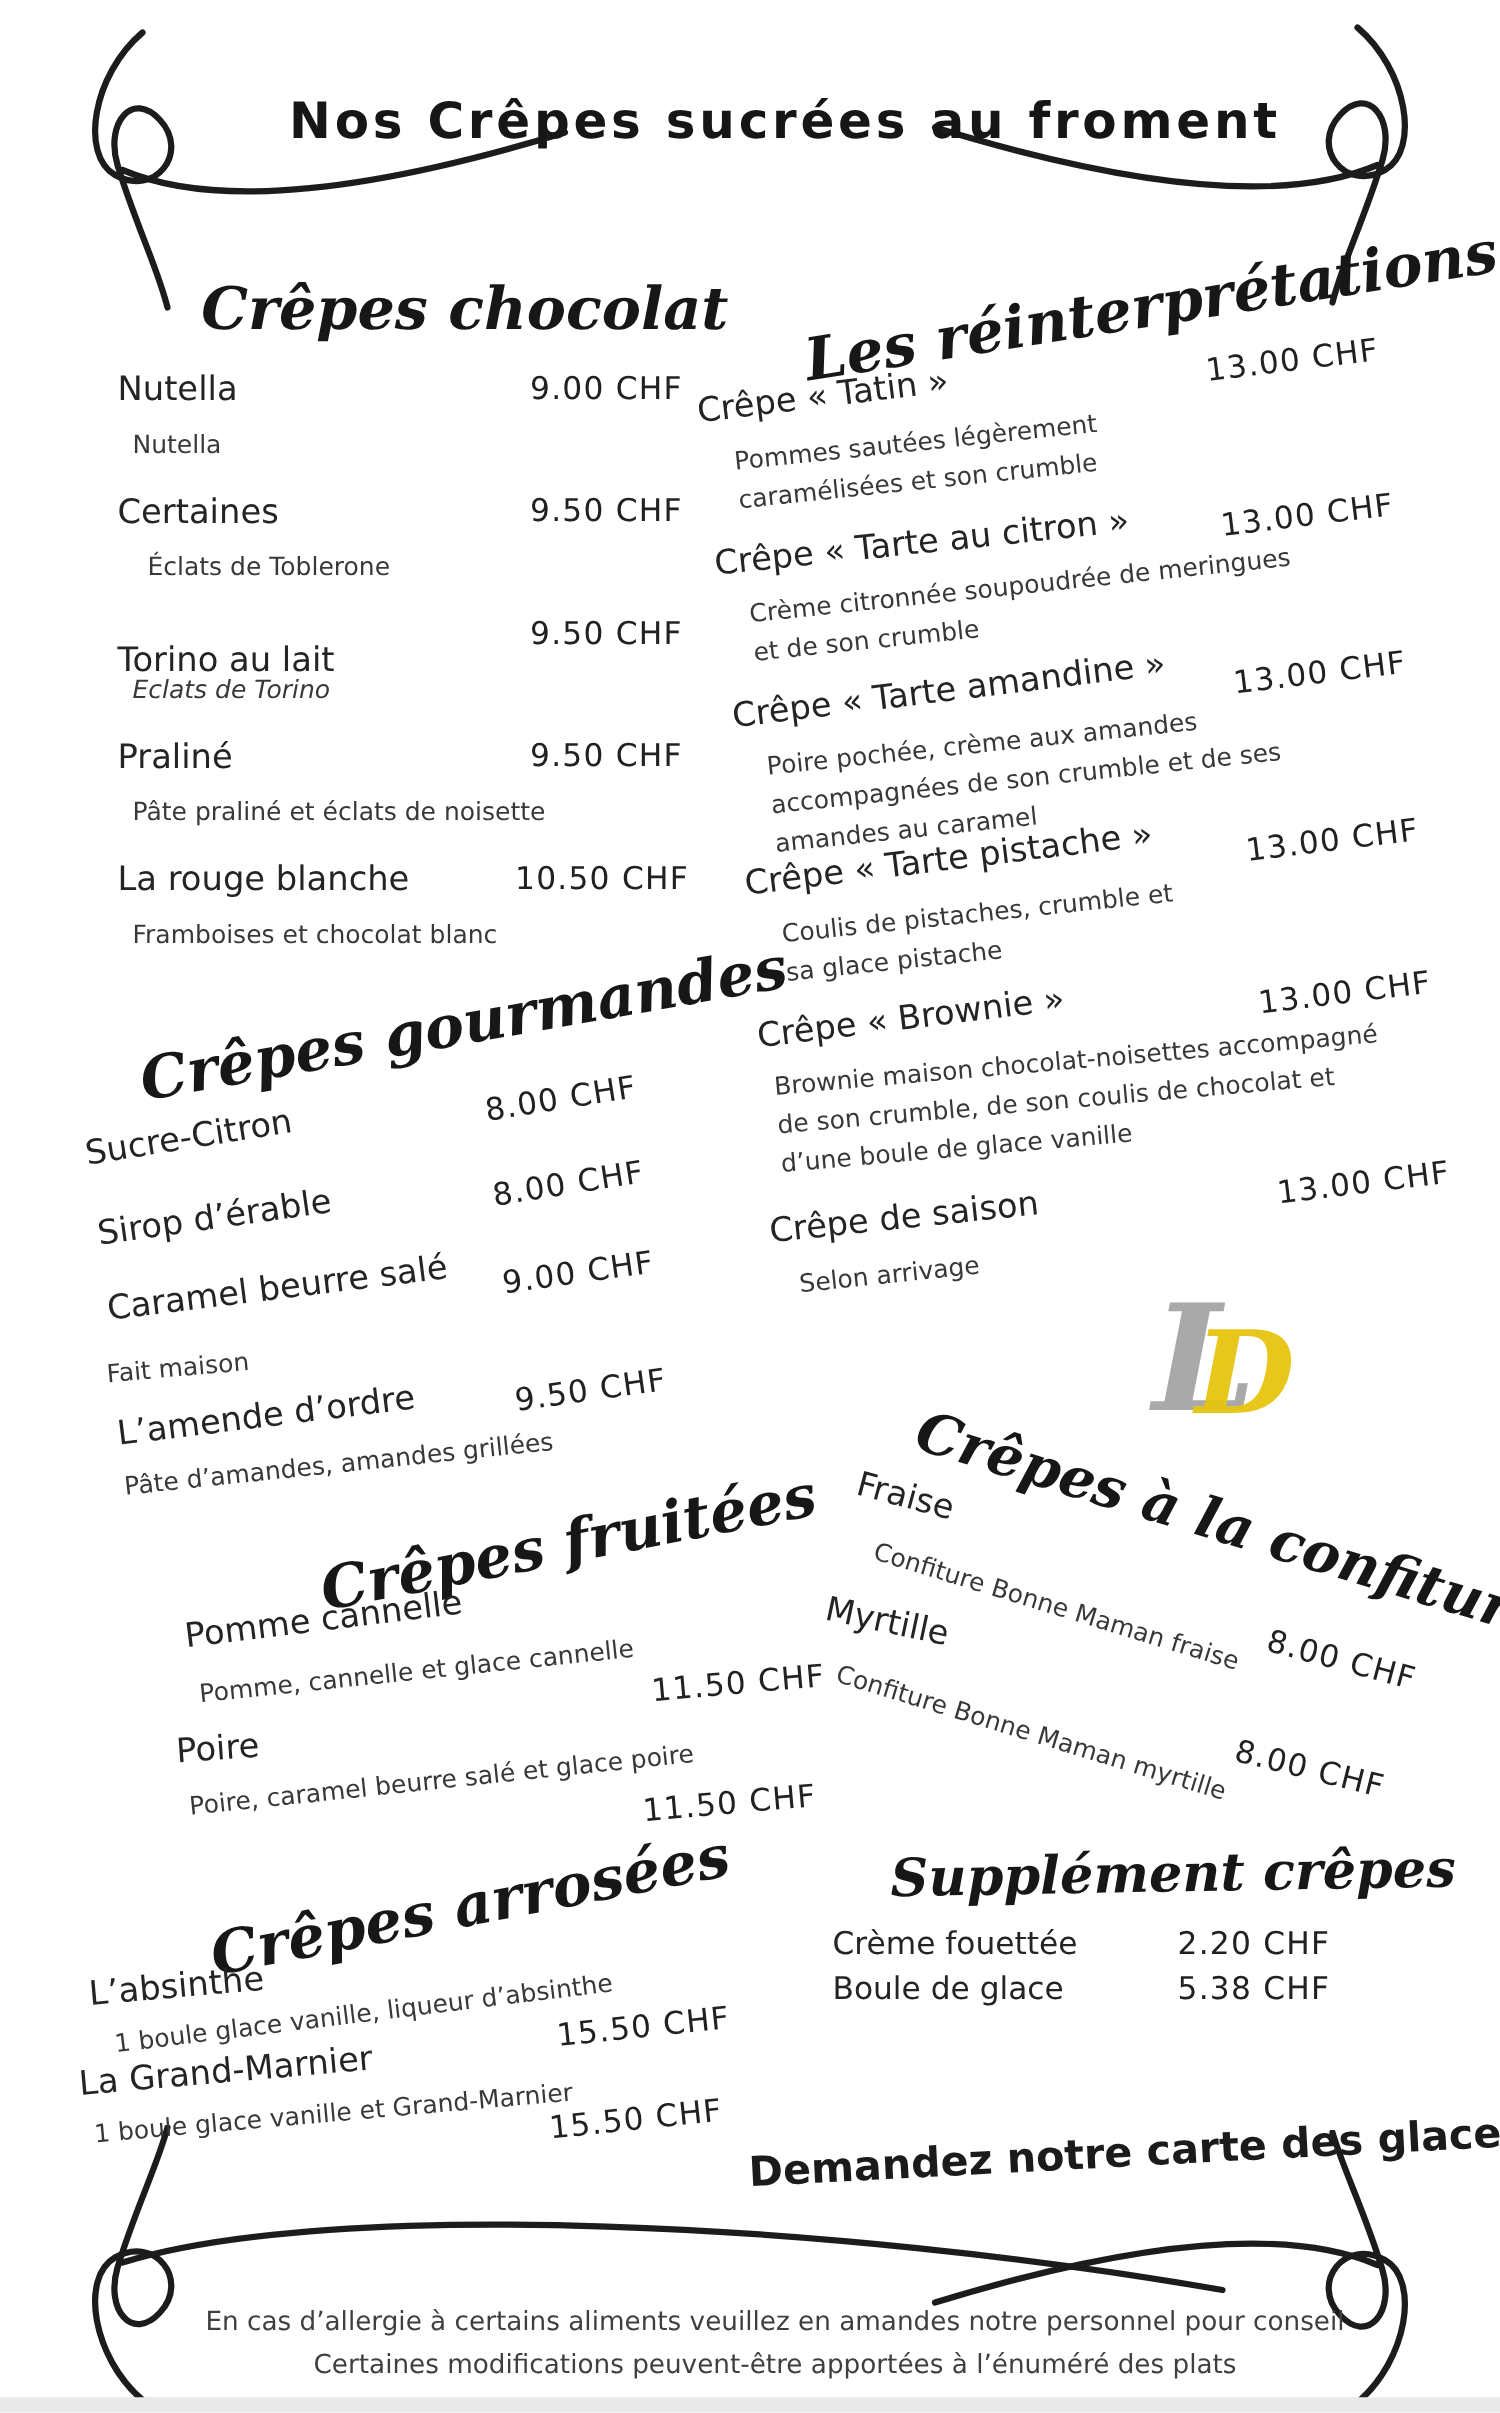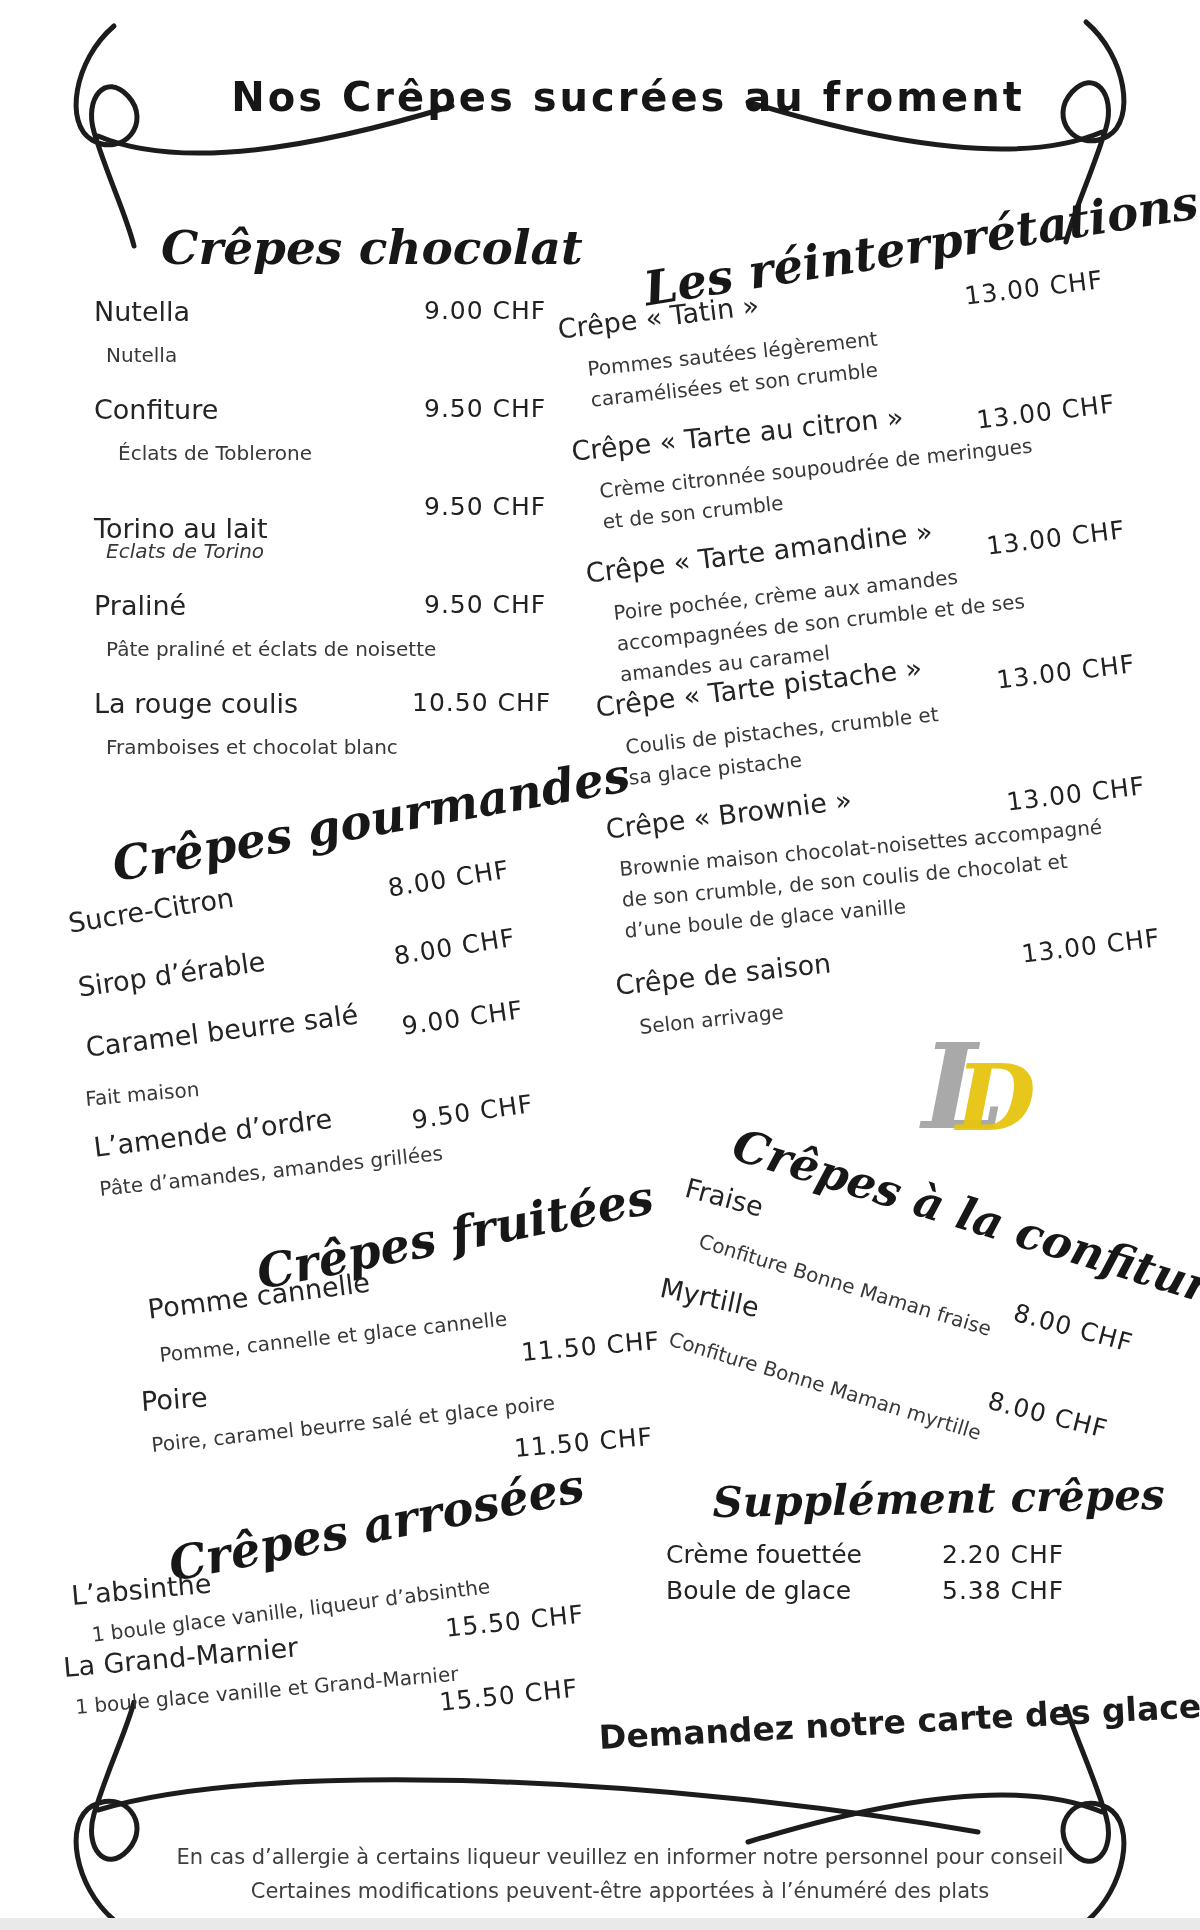--- a/index.html
+++ b/index.html
@@ -73,33 +73,33 @@
   </svg>
 
   <div class="menu-title" style="top:74px;">Nos Crêpes sucrées au froment</div>
 
   <div class="h-script" style="left:161px; top:220px; font-size:47px;">Crêpes chocolat</div>
 
   <div class="item-name" style="left:94px; top:296px;">Nutella</div>
   <div class="item-desc" style="left:106px; top:340px;">Nutella</div>
   <div class="price" style="left:424px; top:296px;">9.00 CHF</div>
 
-  <div class="item-name" style="left:94px; top:394px;">Confiture</div>
+  <div class="item-name" style="left:94px; top:394px;">Certaines</div>
   <div class="item-desc" style="left:106px; top:438px;margin-left:12px;">Éclats de Toblerone</div>
   <div class="price" style="left:424px; top:394px;">9.50 CHF</div>
 
   <div class="item-name" style="left:94px; top:513px;">Torino au lait</div>
   <div class="item-desc" style="left:106px; top:536px;font-style:italic;">Eclats de Torino</div>
   <div class="price" style="left:424px; top:492px;">9.50 CHF</div>
 
   <div class="item-name" style="left:94px; top:590px;">Praliné</div>
   <div class="item-desc" style="left:106px; top:634px;">Pâte praliné et éclats de noisette</div>
   <div class="price" style="left:424px; top:590px;">9.50 CHF</div>
 
-  <div class="item-name" style="left:94px; top:688px;">La rouge coulis</div>
+  <div class="item-name" style="left:94px; top:688px;">La rouge blanche</div>
   <div class="item-desc" style="left:106px; top:732px;">Framboises et chocolat blanc</div>
   <div class="price" style="left:412px; top:688px;">10.50 CHF</div>
 
   <div class="h-script" style="left:108px; top:838px; font-size:47px; transform:rotate(-10deg);">Crêpes gourmandes</div>
 
   <div class="price" style="left:386px; top:874px; transform:rotate(-9deg);">8.00 CHF</div>
   <div class="item-name" style="left:66px; top:908px; transform:rotate(-9deg);">Sucre-Citron</div>
 
   <div class="price" style="left:392px; top:942px; transform:rotate(-9deg);">8.00 CHF</div>
   <div class="item-name" style="left:76px; top:972px; transform:rotate(-8deg);">Sirop d’érable</div>
@@ -175,16 +175,16 @@
 
   <div class="h-script" style="left:712px; top:1478px; font-size:42px; transform:rotate(-1deg);">Supplément crêpes</div>
 
   <div class="item-name" style="left:666px; top:1540px; font-size:25px;">Crème fouettée</div>
   <div class="price" style="left:942px; top:1540px;">2.20 CHF</div>
   <div class="item-name" style="left:666px; top:1576px; font-size:25px;">Boule de glace</div>
   <div class="price" style="left:942px; top:1576px;">5.38 CHF</div>
 
   <div class="callout" style="left:598px; top:1718px; transform:rotate(-3deg);">Demandez notre carte des glaces</div>
 
-  <div class="footer-line" style="top:1845px;">En cas d’allergie à certains liqueur veuillez en informer notre personnel pour conseil</div>
+  <div class="footer-line" style="top:1845px;">En cas d’allergie à certains aliments veuillez en amandes notre personnel pour conseil</div>
   <div class="footer-line" style="top:1879px;">Certaines modifications peuvent-être apportées à l’énuméré des plats</div>
 
 </div>
 
 </body></html>

